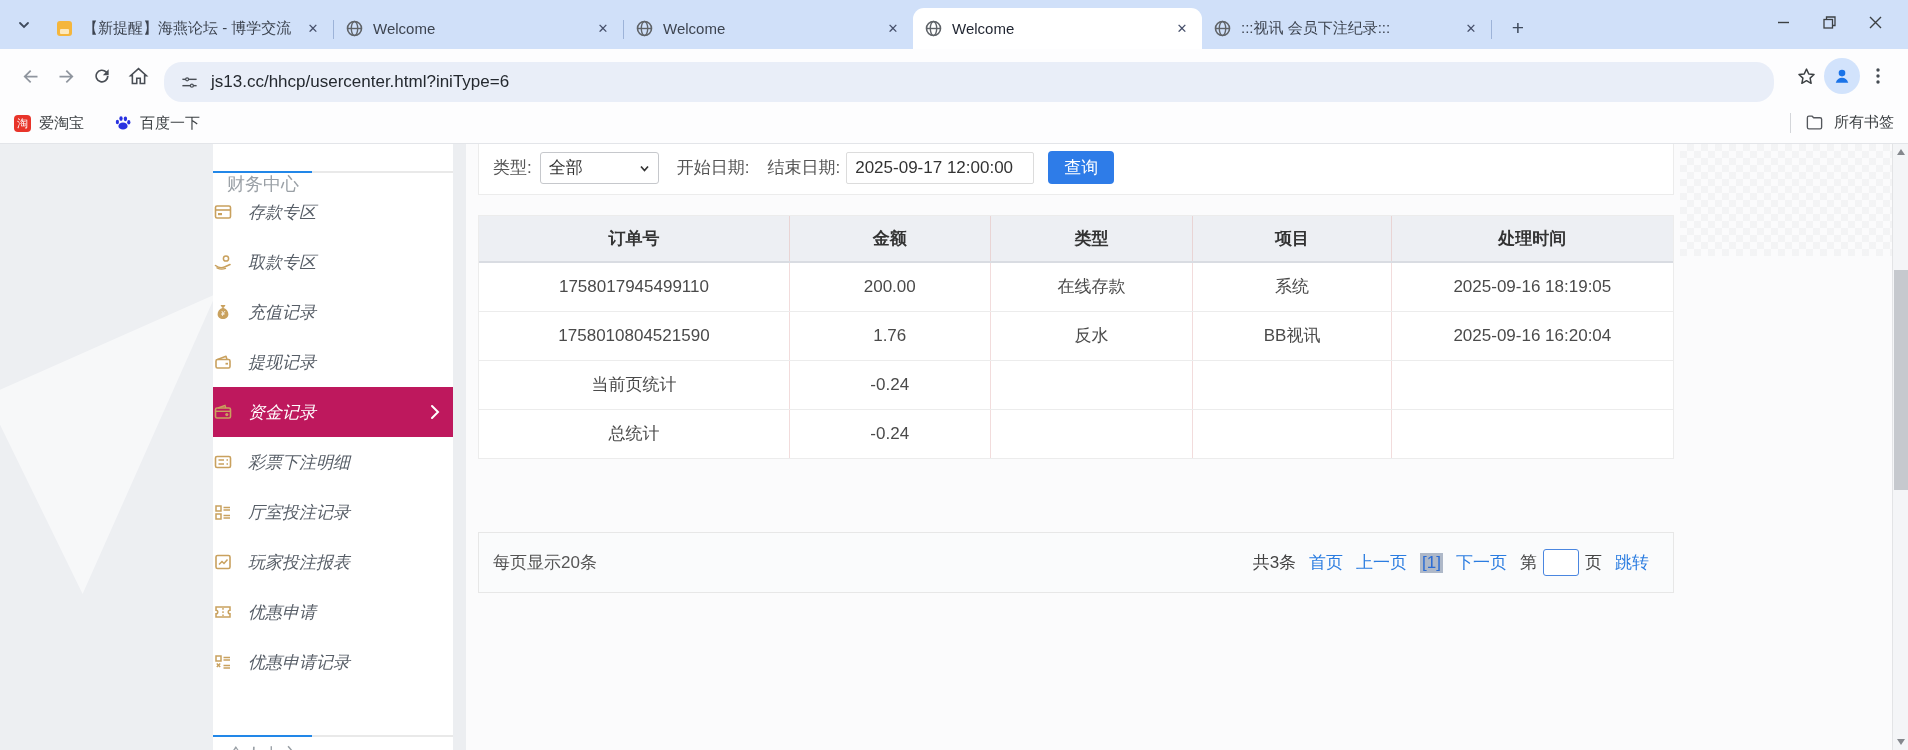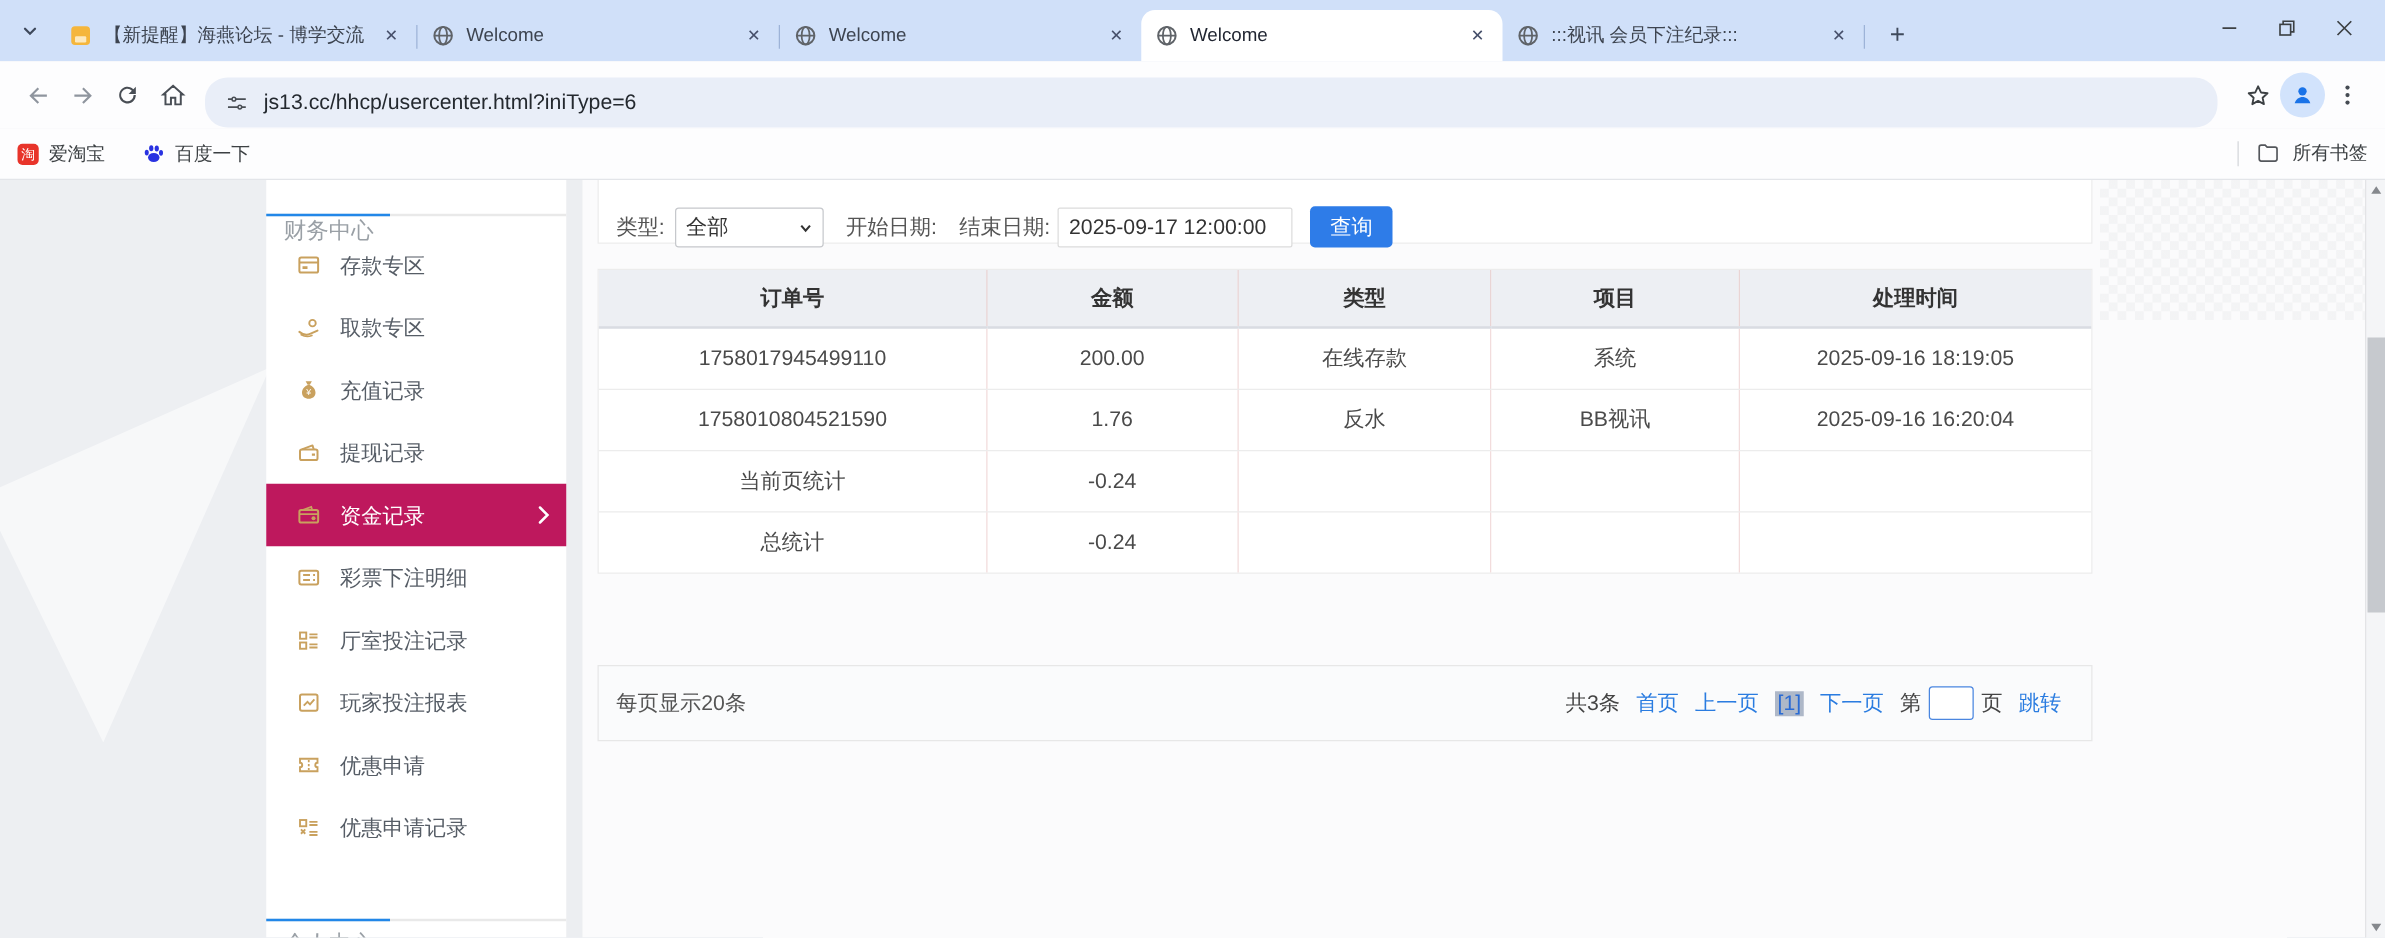--- a/index.html
+++ b/index.html
@@ -54,30 +54,30 @@
       linear-gradient(45deg, rgba(120,125,135,.10) 25%, transparent 25%, transparent 75%, rgba(120,125,135,.10) 75%),
       linear-gradient(45deg, rgba(120,125,135,.10) 25%, transparent 25%, transparent 75%, rgba(120,125,135,.10) 75%);
     background-size:14px 14px; background-position:0 0,7px 7px; }
 
   
   .sidebar { position:absolute; left:213px; top:0; width:240px; height:606px; background:#ffffff; }
   .side-header { position:absolute; left:14px; font-size:18px; color:#9aa0a6; line-height:26px;margin-top:39px; }
   .side-rule { position:absolute; left:0; width:240px; height:2px; background:#e9e9e9; }
   .side-rule-blue { width:99px; height:2px; background:#2287e8; }
   .menu { position:absolute; top:43px; left:0; width:240px; }
-  .menu-item { height:50px; display:flex; align-items:center; padding-left:24px;
-    color:#565d66; font-size:17px; position:relative; cursor:pointer; }
+  .menu-item { height:50px; display:flex; align-items:center; 
+    color:#565d66; font-size:17px; position:relative; cursor:pointer;font-style:italic; }
   .menu-item .mi-ico { width:20px; height:20px; margin-right:15px; flex:none; }
   .menu-item.active { background:#be185d; color:#ffffff; }
   .menu-item .chev { position:absolute; right:13px; top:17px; }
 
   
   .filter-box { position:absolute; left:478px; top:-28px; width:1196px; height:79px;
     border:1px solid #ececec; background:#fff; }
-  .filter-row { position:absolute; left:14px; top:48px; display:flex; align-items:center;
+  .filter-row { position:absolute; left:14px; top:34px; display:flex; align-items:center;
     font-size:17px; color:#555;justify-content:flex-end; }
   .sel { width:119px; height:32px; margin-left:8px; border:1px solid #c6c8cc; border-radius:3px;
     background:#fff; display:flex; align-items:center; padding:0 8px; color:#333; position:relative; }
   .sel .sel-arrow { position:absolute; right:8px; top:10px; color:#333; }
   .f-label { margin-left:18px; }
   .f-input { width:188px; height:32px; margin-left:6px; border:1px solid #dcdcdc; border-radius:2px;
     font-size:17px; color:#333; padding:0 8px; font-family:inherit; background:#fff; }
   .btn-query { margin-left:14px; height:33px; padding:0 16px; background:#2e7ce8; color:#fff;
     border:none; border-radius:4px; font-size:17px; font-family:inherit; cursor:pointer; }
 

